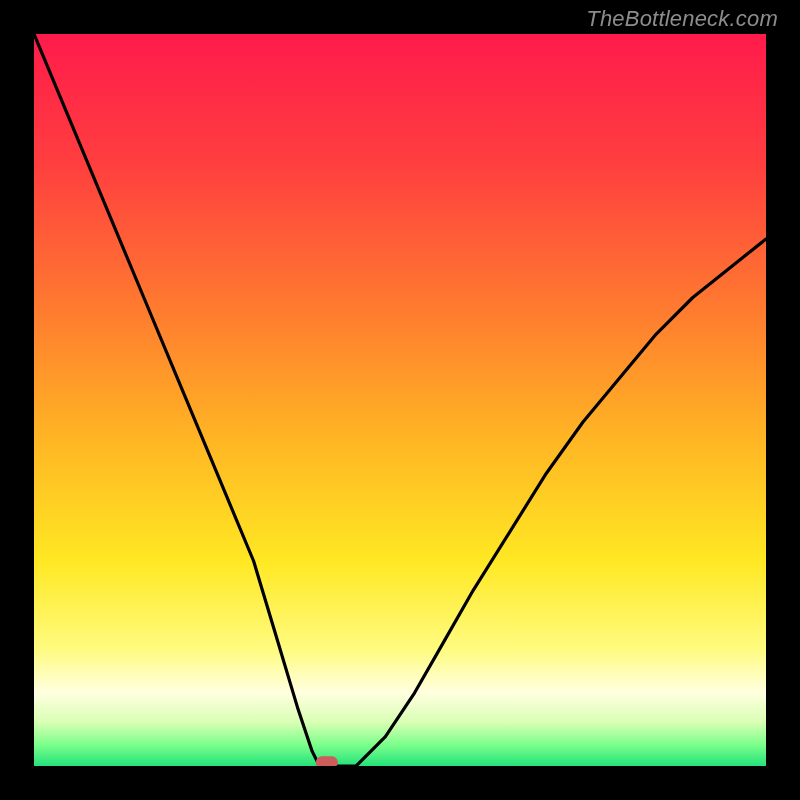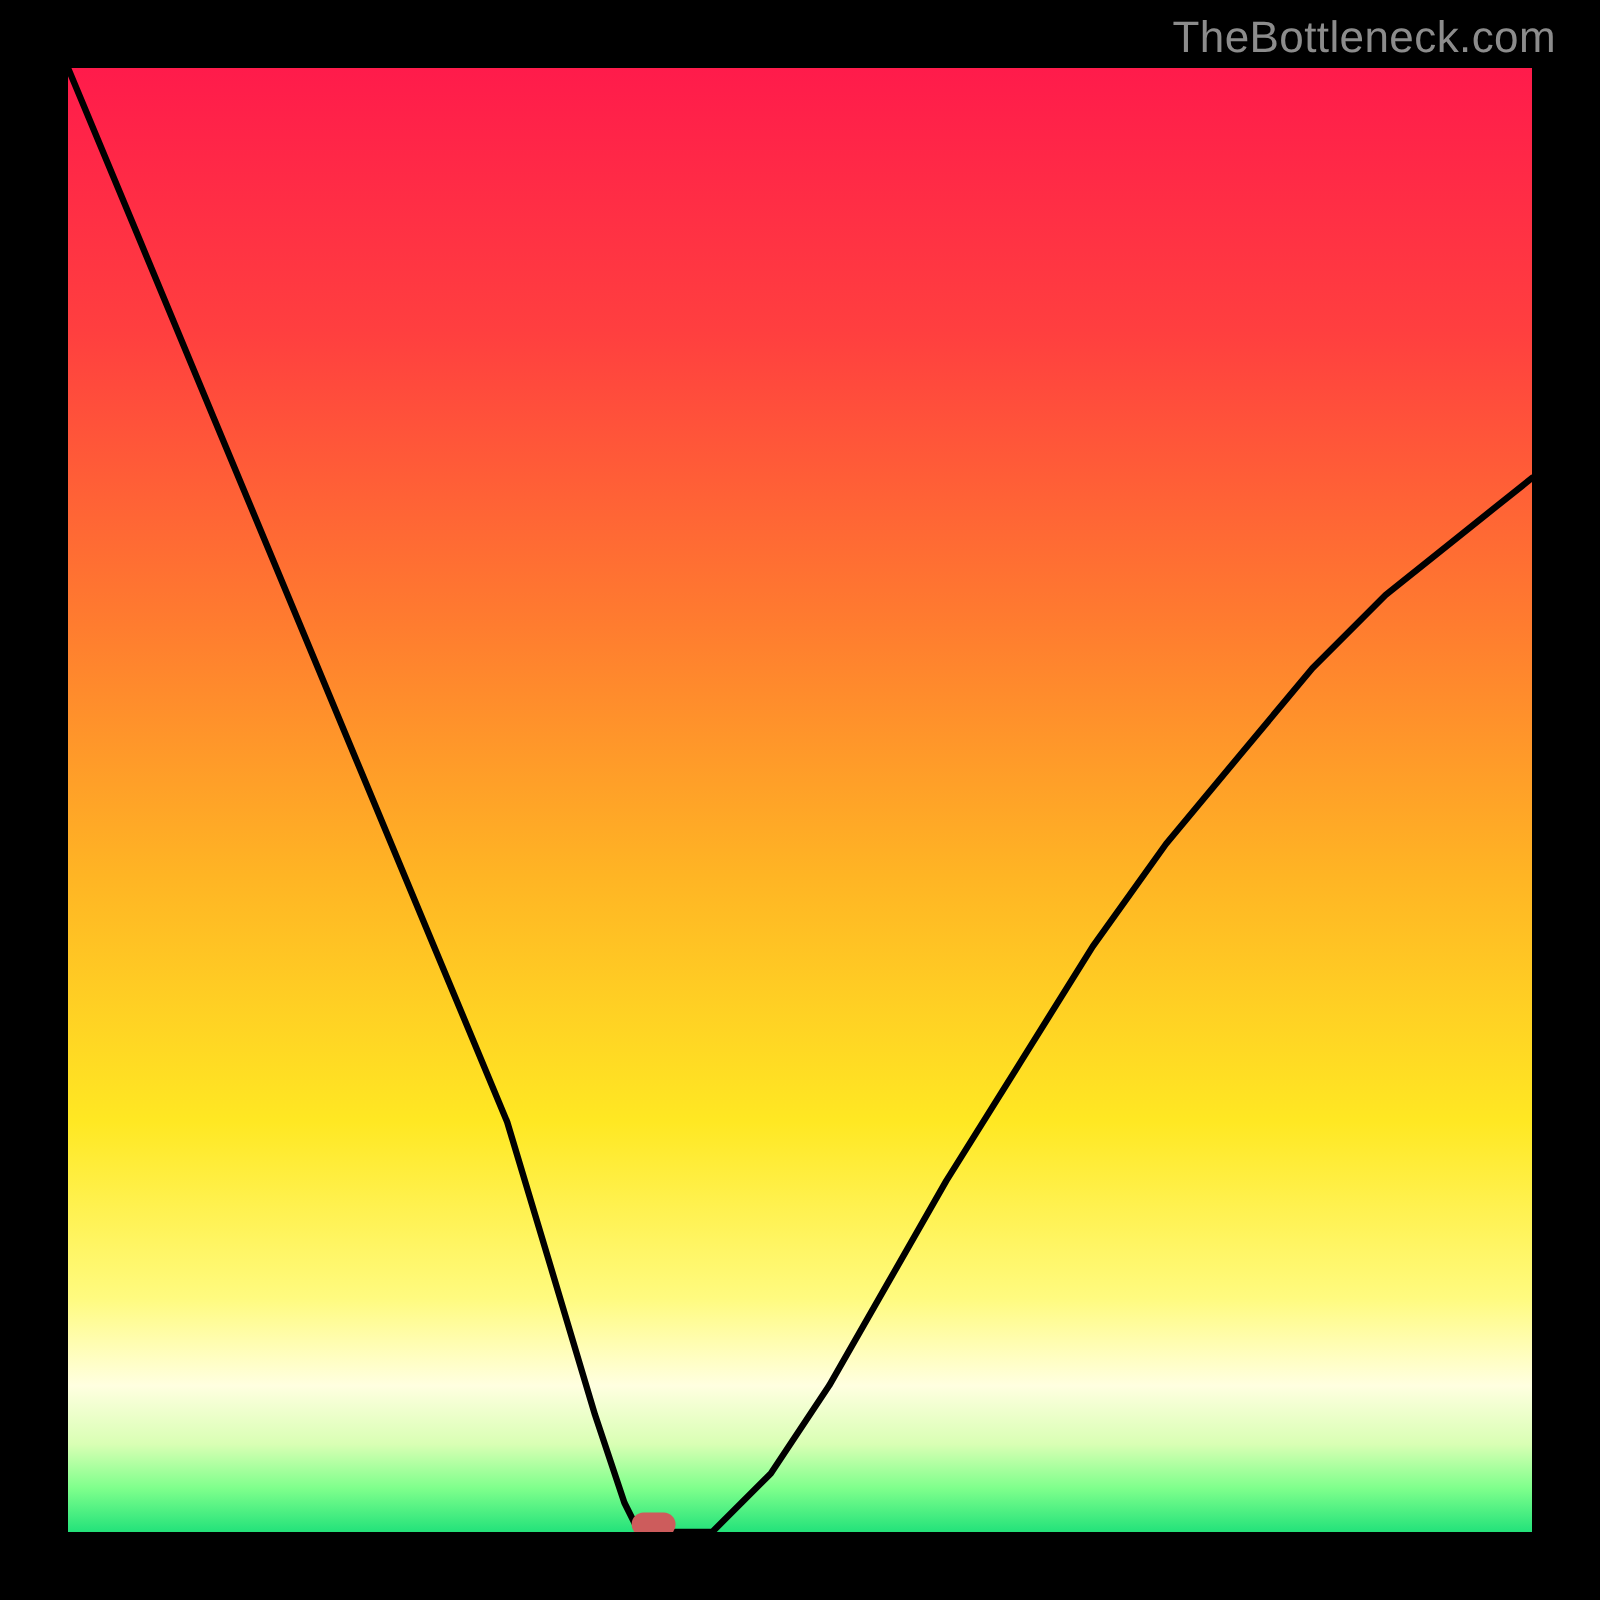--- a/index.html
+++ b/index.html
@@ -11,20 +11,21 @@
     overflow: hidden;
     font-family: Arial, Helvetica, sans-serif;
   }
   .frame {
     position: absolute;
     top: 0;
     left: 0;
     width: 800px;
     height: 800px;
     background: #000;
+    font-style: italic;
   }
   .plot-area {
     position: absolute;
     top: 34px;
     left: 34px;
     width: 732px;
     height: 732px;
     background: linear-gradient(
       to bottom,
       #ff1b4b 0%,

